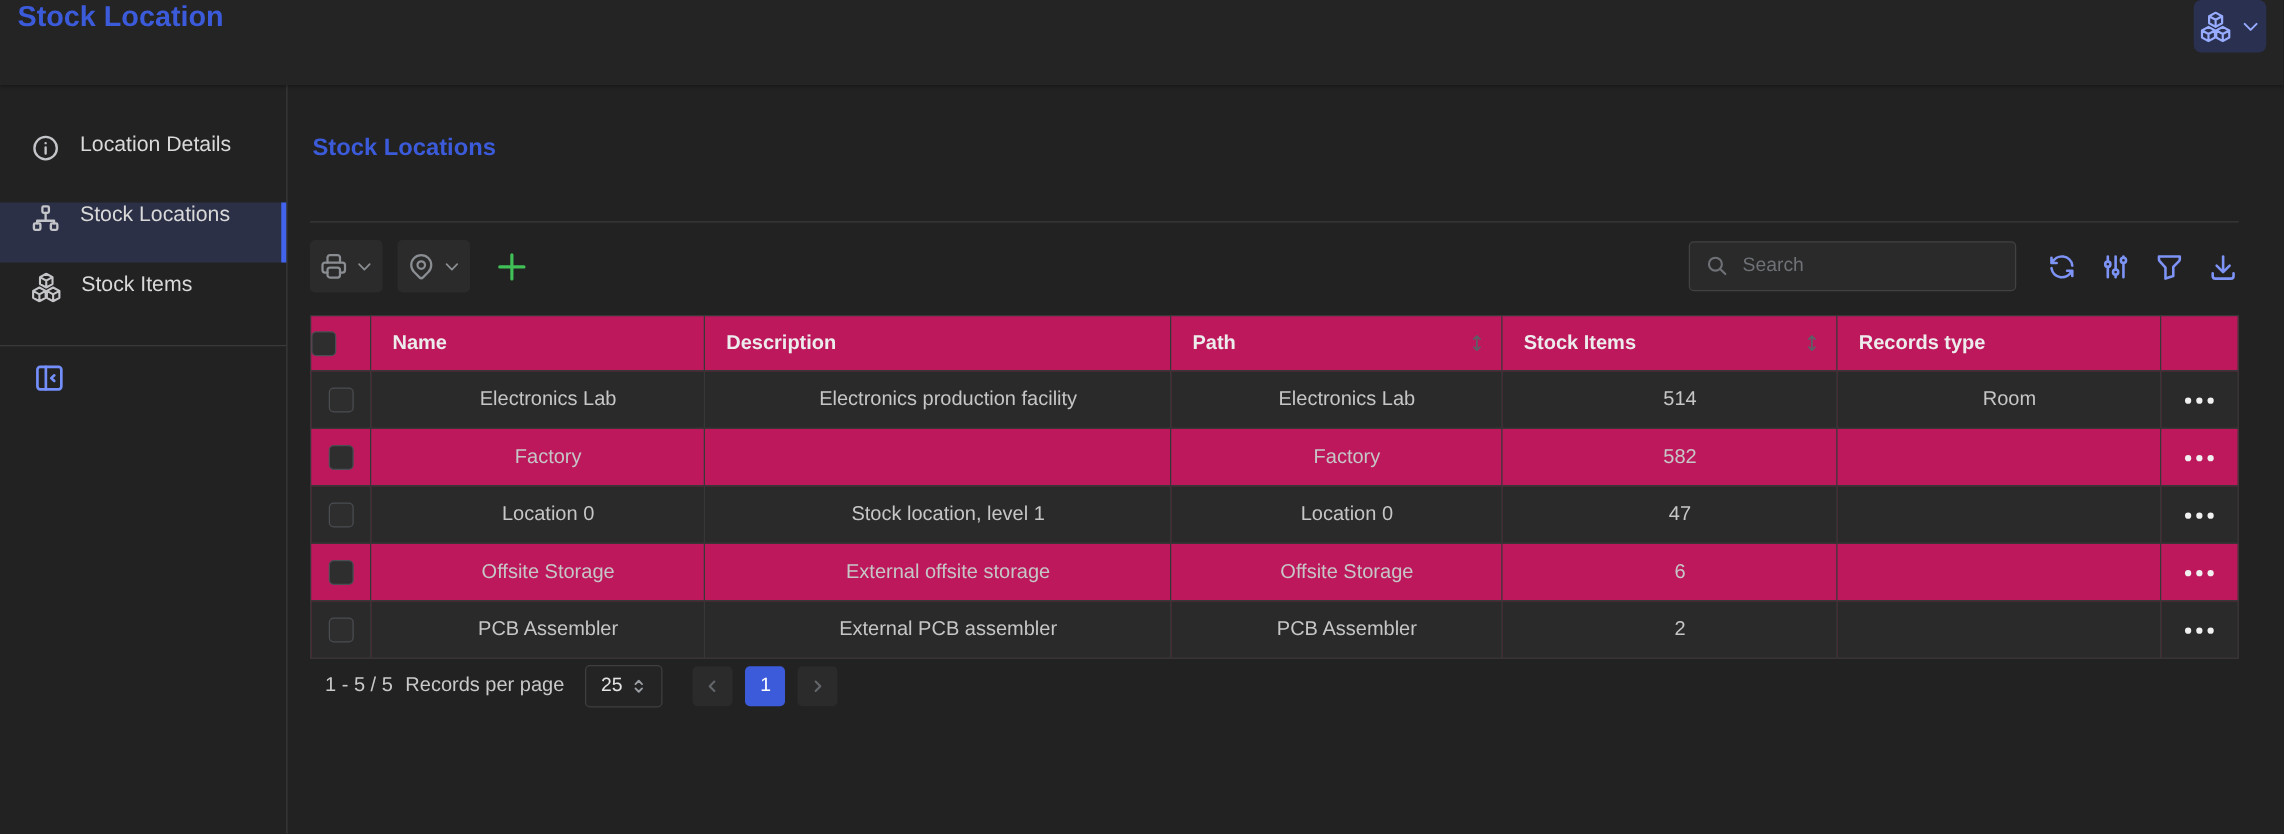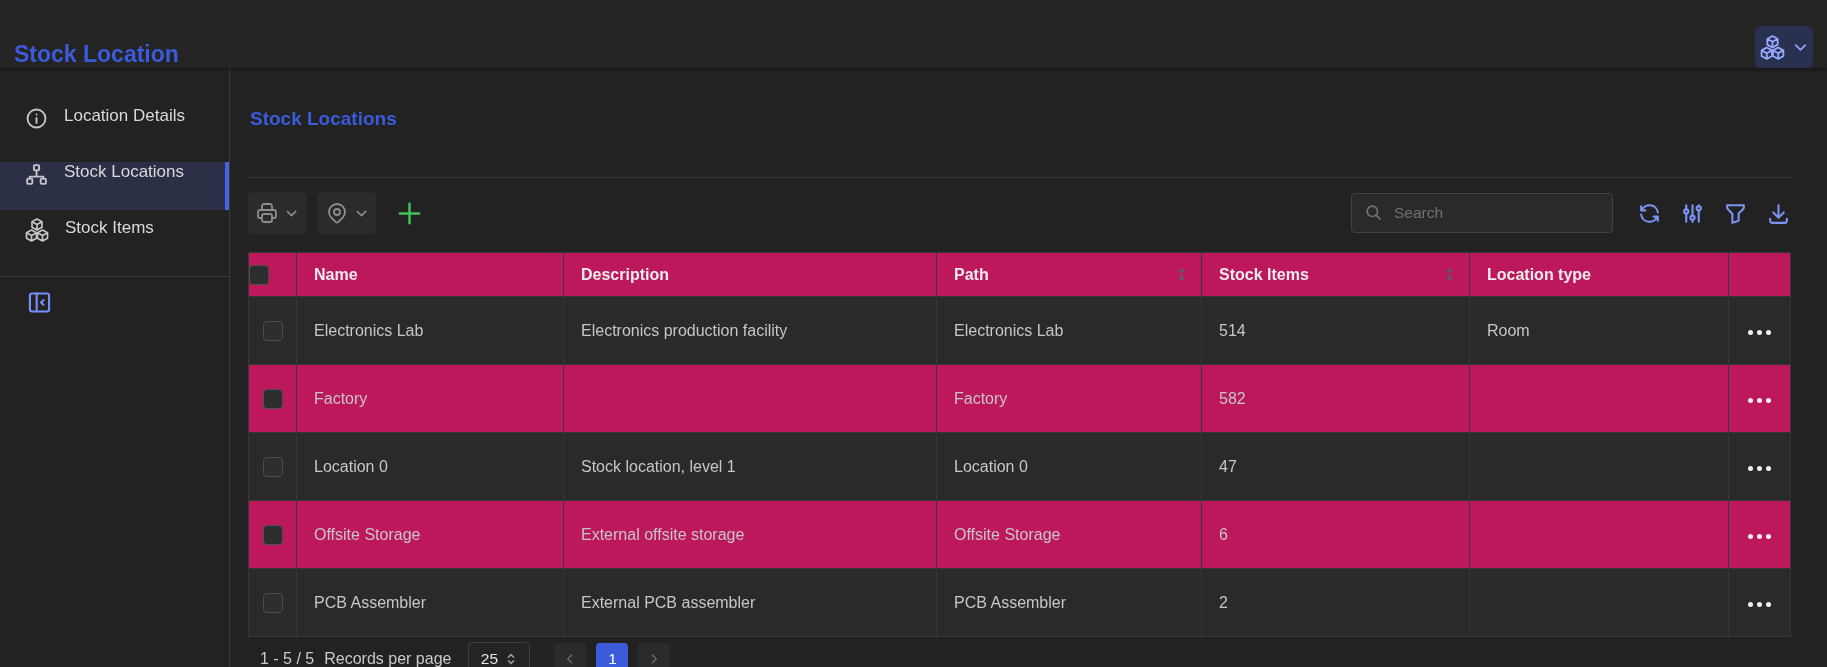--- a/index.html
+++ b/index.html
@@ -9,21 +9,21 @@
     background: #222222;
     color: #c9c9c9;
     -webkit-font-smoothing: antialiased;
   }
   svg { display: block; }
 
   
   .app-header {
     height: 68px; background: #242424;
     box-shadow: 0 1px 4px rgba(0,0,0,.45);
-    display: flex; align-items: flex-end; justify-content: space-between;
+    display: flex; align-items: flex-start; justify-content: space-between;
     padding: 0 14px; position: relative; z-index: 2;
   }
   .app-title { font-size: 23px; font-weight: 700; color: #3b5bdb; }
   .hdr-action-btn {
     width: 58px; height: 42px; border: none; border-radius: 6px;
     background: #2a3050; color: #97abff;
     display: flex; align-items: center; justify-content: center; gap: 5px;
     cursor: pointer;
   }
 
@@ -78,21 +78,21 @@
 
   
   table.data-table {
     width: 100%; margin-top: 17px; border-collapse: collapse; table-layout: fixed;
     background: #be185d;
   }
   .data-table th, .data-table td { border: 1px solid #373737; padding: 0 0 0 17px; }
   .data-table th {
     height: 44px; font-size: 16px; font-weight: 700; color: #ecECec; text-align: left;
   }
-  .data-table td { height: 68px; font-size: 16px; color: #c6c6c6; }
+  .data-table td { height: 46px; font-size: 16px; color: #c6c6c6; text-align: center; }
   .data-table tbody tr:nth-child(odd) { background: #2a2a2a; }
   .th-sort { display: flex; align-items: center; justify-content: space-between; padding-right: 12px; }
   .sort-ic { color: #5c5f66; flex: none; }
   .th-check, .td-check { text-align: center; padding: 0 !important; }
   .checkbox {
     display: inline-block; width: 20px; height: 20px; border-radius: 4px;
     background: #2e2e2e; border: 1px solid #4a4d52; vertical-align: middle; cursor: pointer;
   }
   .td-actions { text-align: center; padding: 0 !important; }
   .dots-btn {
@@ -373,21 +373,21 @@
             <div class="th-sort">
               <span>Stock Items</span>
               <span class="sort-ic">
                   <svg width="15" height="19">
                     <use href="#i-sort"></use>
                   </svg>
                 </span>
             </div>
           </th>
           <th>
-            <span>Location type</span>
+            <span>Records type</span>
           </th>
           <th></th>
         </tr>
       </thead>
       <tbody>
           <tr>
         <td class="td-check">
           <span class="checkbox"></span>
         </td>
         <td>Electronics Lab</td>

